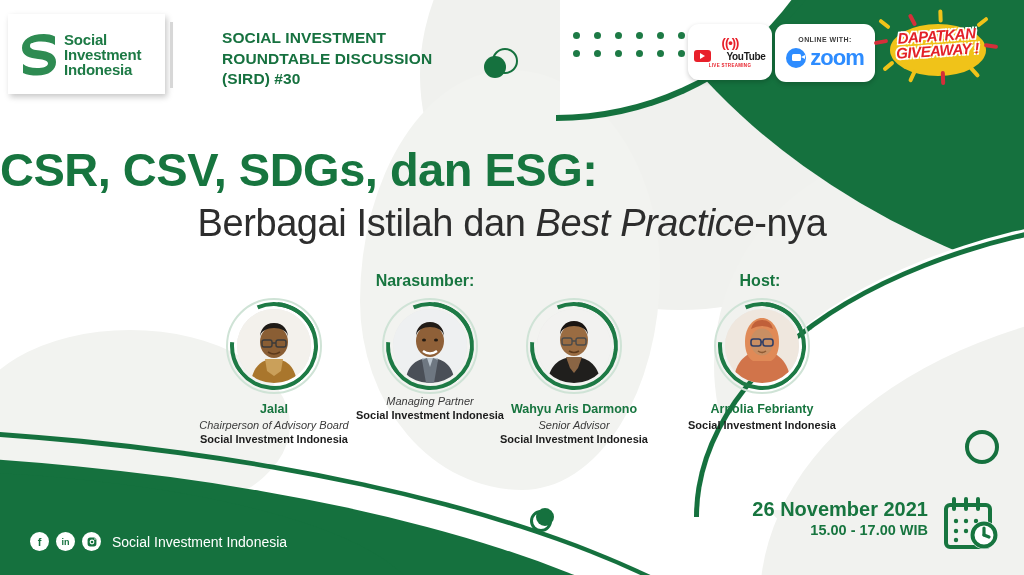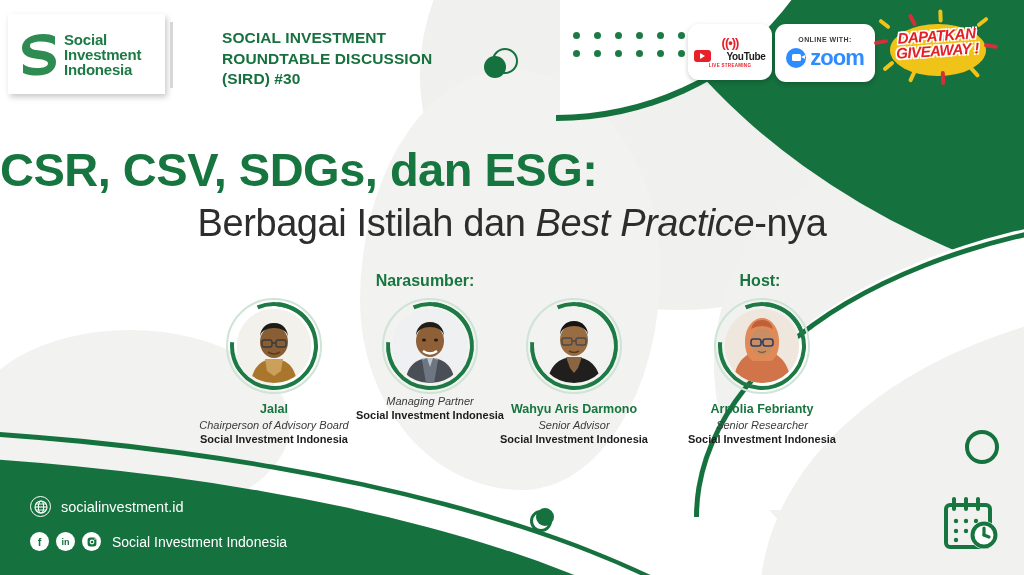--- a/index.html
+++ b/index.html
@@ -382,54 +382,45 @@
             <ellipse cx="37" cy="33" rx="11.5" ry="13.5" fill="#c98f63"></ellipse>
             <rect x="26" y="30" width="10" height="7" rx="2.4" fill="none" stroke="#2f3e66" stroke-width="1.6"></rect>
             <rect x="38" y="30" width="10" height="7" rx="2.4" fill="none" stroke="#2f3e66" stroke-width="1.6"></rect>
             <line x1="36" y1="33" x2="38" y2="33" stroke="#2f3e66" stroke-width="1.6"></line>
             <path d="M33 42 q4 3 8 0" stroke="#8d5a33" stroke-width="1.5" fill="none"></path>
             <path d="M26 20 q11 -6 22 0 q-2 -9 -11 -9 q-9 0 -11 9Z" fill="#c0603a"></path>
           </svg>
       </div>
     </div>
     <div class="p-name">Arnolia Febrianty</div>
-    <div class="p-role">Senior Researcher</div>
     <div class="p-org">Social Investment Indonesia</div>
   </div>
 
-  <div class="site-row">
-    <span class="ficon ring">
-      <svg width="14" height="14" viewBox="0 0 14 14">
-          <circle cx="7" cy="7" r="6" fill="none" stroke="#fff" stroke-width="1.1"></circle>
-          <ellipse cx="7" cy="7" rx="2.6" ry="6" fill="none" stroke="#fff" stroke-width="1.1"></ellipse>
-          <line x1="1" y1="7" x2="13" y2="7" stroke="#fff" stroke-width="1.1"></line>
-          <line x1="2" y1="4" x2="12" y2="4" stroke="#fff" stroke-width=".9"></line>
-          <line x1="2" y1="10" x2="12" y2="10" stroke="#fff" stroke-width=".9"></line>
-        </svg>
-    </span>
-    <span class="foot-text">socialinvestment.id</span>
-  </div>
 
   <div class="soc-row">
     <span class="ficon">f</span>
     <span class="ficon" style="font-size:9px;">in</span>
     <span class="ficon">
       <svg width="12" height="12" viewBox="0 0 12 12">
           <rect x="0.8" y="0.8" width="10.4" height="10.4" rx="3" fill="#15713e"></rect>
           <rect x="0.8" y="0.8" width="10.4" height="10.4" rx="3" fill="none" stroke="#15713e" stroke-width="1"></rect>
           <rect x="0" y="0" width="12" height="12" rx="3.4" fill="#fff"></rect>
           <rect x="1.6" y="1.6" width="8.8" height="8.8" rx="2.6" fill="#15713e"></rect>
           <circle cx="6" cy="6" r="2.4" fill="#fff"></circle>
           <circle cx="6" cy="6" r="1.3" fill="#15713e"></circle>
           <circle cx="9" cy="3" r=".8" fill="#fff"></circle>
         </svg>
     </span>
     <span class="foot-text2">Social Investment Indonesia</span>
   </div>
 
+  <div class="date-block">
+    <div class="date-1">26 November 2021</div>
+    <div class="date-2">15.00 - 17.00 WIB</div>
+  </div>
 
   <svg class="cal-icon" viewBox="0 0 60 56">
     <rect x="4" y="8" width="44" height="42" rx="4" fill="none" stroke="#17753f" stroke-width="4"></rect>
     <line x1="12" y1="2" x2="12" y2="12" stroke="#17753f" stroke-width="4" stroke-linecap="round"></line>
     <line x1="24" y1="2" x2="24" y2="12" stroke="#17753f" stroke-width="4" stroke-linecap="round"></line>
     <line x1="36" y1="2" x2="36" y2="12" stroke="#17753f" stroke-width="4" stroke-linecap="round"></line>
     <circle cx="14" cy="24" r="2.2" fill="#17753f"></circle>
       <circle cx="24" cy="24" r="2.2" fill="#17753f"></circle>
       <circle cx="34" cy="24" r="2.2" fill="#17753f"></circle>
     <circle cx="14" cy="34" r="2.2" fill="#17753f"></circle>

